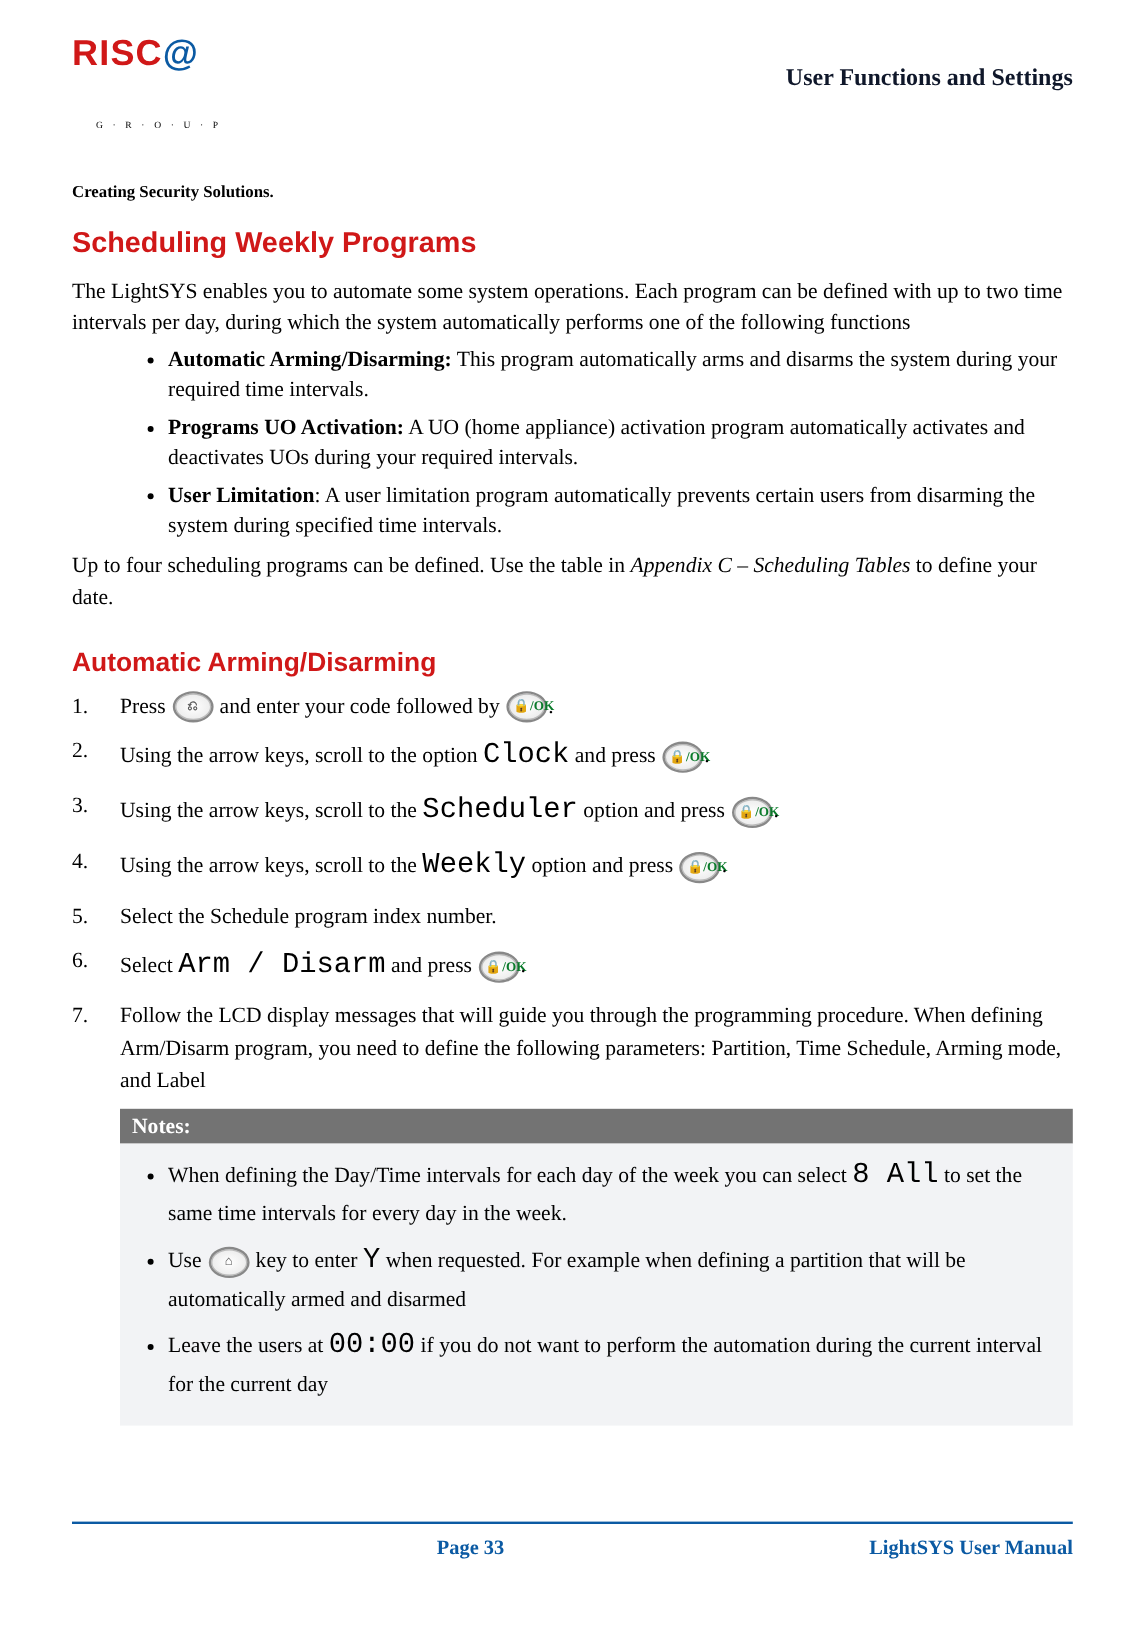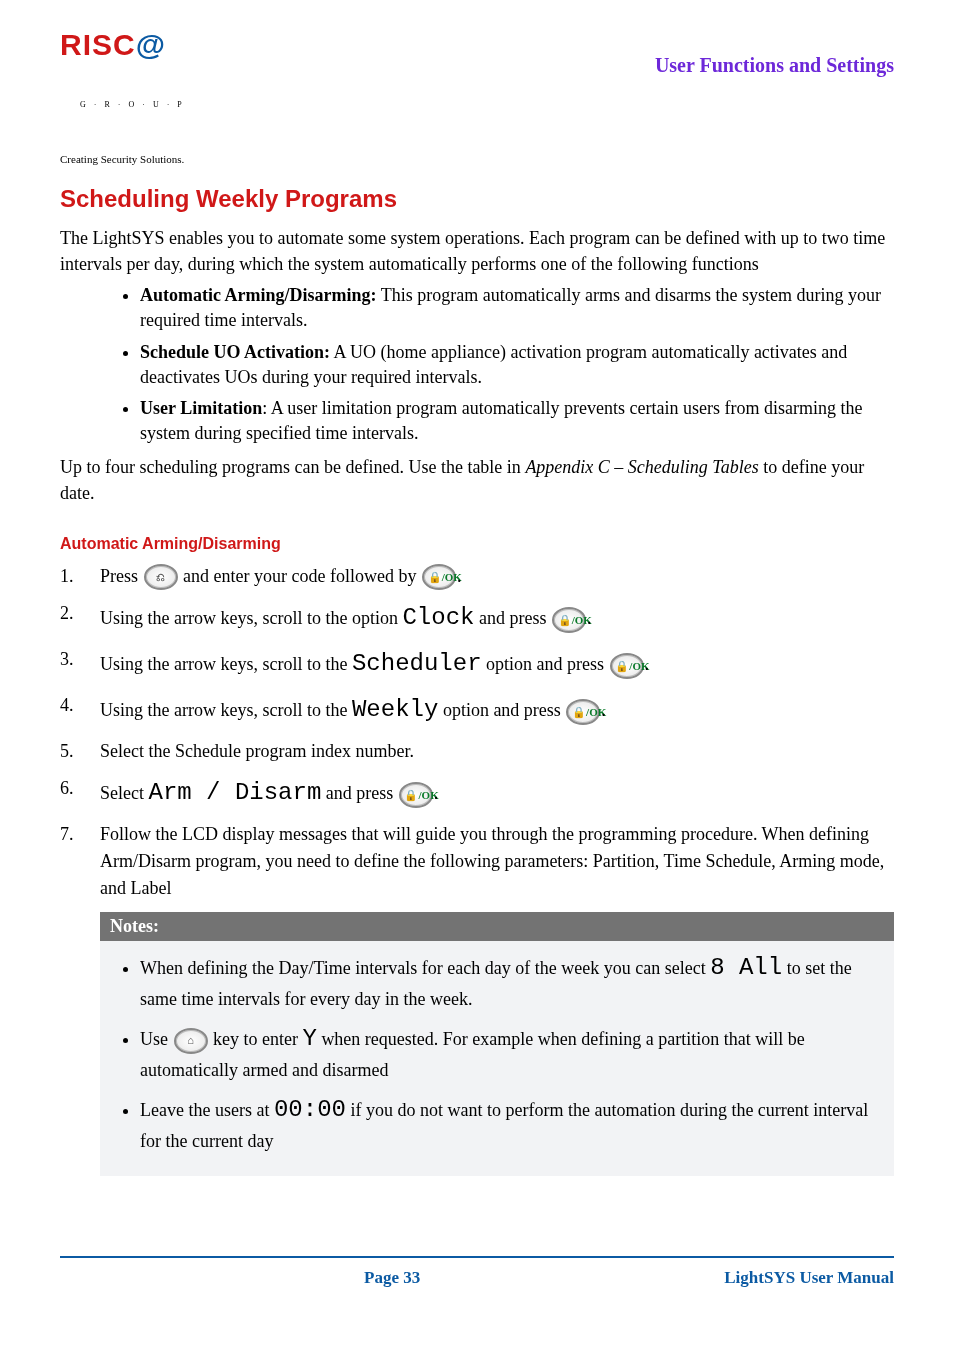--- a/index.html
+++ b/index.html
@@ -41,43 +41,44 @@
     font-weight:900;
   }
   .logo-group {
     font-size: 8px;
     letter-spacing: 3px;
     color:#000;
     margin-top: 2px;
     padding-left: 20px;
   }
   .logo-tag {
-    font-size: 11px;
+    font-size: 14px;
     color:#000;
     margin-top: 6px;
+    font-weight: bold;
   }
   .header-title {
-    color: #6d28d9;
+    color: #0f172a;
     font-weight: bold;
     font-size: 20px;
     padding-top: 24px;
     font-family: 'Palatino Linotype', 'Book Antiqua', Palatino, serif;
   }
   .h2-red {
     color: #d01818;
     font-family: Arial, Helvetica, sans-serif;
     font-weight: 900;
     font-size: 24px;
     margin: 20px 0 12px 0;
   }
   .h3-red {
     color: #d01818;
     font-family: Arial, Helvetica, sans-serif;
     font-weight: 900;
-    font-size: 16px;
+    font-size: 22px;
     margin: 28px 0 10px 0;
   }
   p {
     margin: 0 0 6px 0;
     line-height: 1.45;
   }
   .bullets {
     list-style-type: disc;
     padding-left: 80px;
     margin: 4px 0 8px 0;
@@ -181,21 +182,21 @@
 
   <div class="h2-red">Scheduling Weekly Programs</div>
 
   <p>The LightSYS enables you to automate some system operations. Each program can be defined with up to two time intervals per day, during which the system automatically performs one of the following functions</p>
 
   <ul class="bullets">
     <li>
       <span class="bold">Automatic Arming/Disarming:</span><span> This program automatically arms and disarms the system during your required time intervals.</span>
     </li>
     <li>
-      <span class="bold">Schedule UO Activation:</span><span> A UO (home appliance) activation program automatically activates and deactivates UOs during your required intervals.</span>
+      <span class="bold">Programs UO Activation:</span><span> A UO (home appliance) activation program automatically activates and deactivates UOs during your required intervals.</span>
     </li>
     <li>
       <span class="bold">User Limitation</span><span>: A user limitation program automatically prevents certain users from disarming the system during specified time intervals.</span>
     </li>
   </ul>
 
   <p>
     <span>Up to four scheduling programs can be defined. Use the table in </span><span class="italic">Appendix C – Scheduling Tables</span><span> to define your date.</span>
   </p>
 

